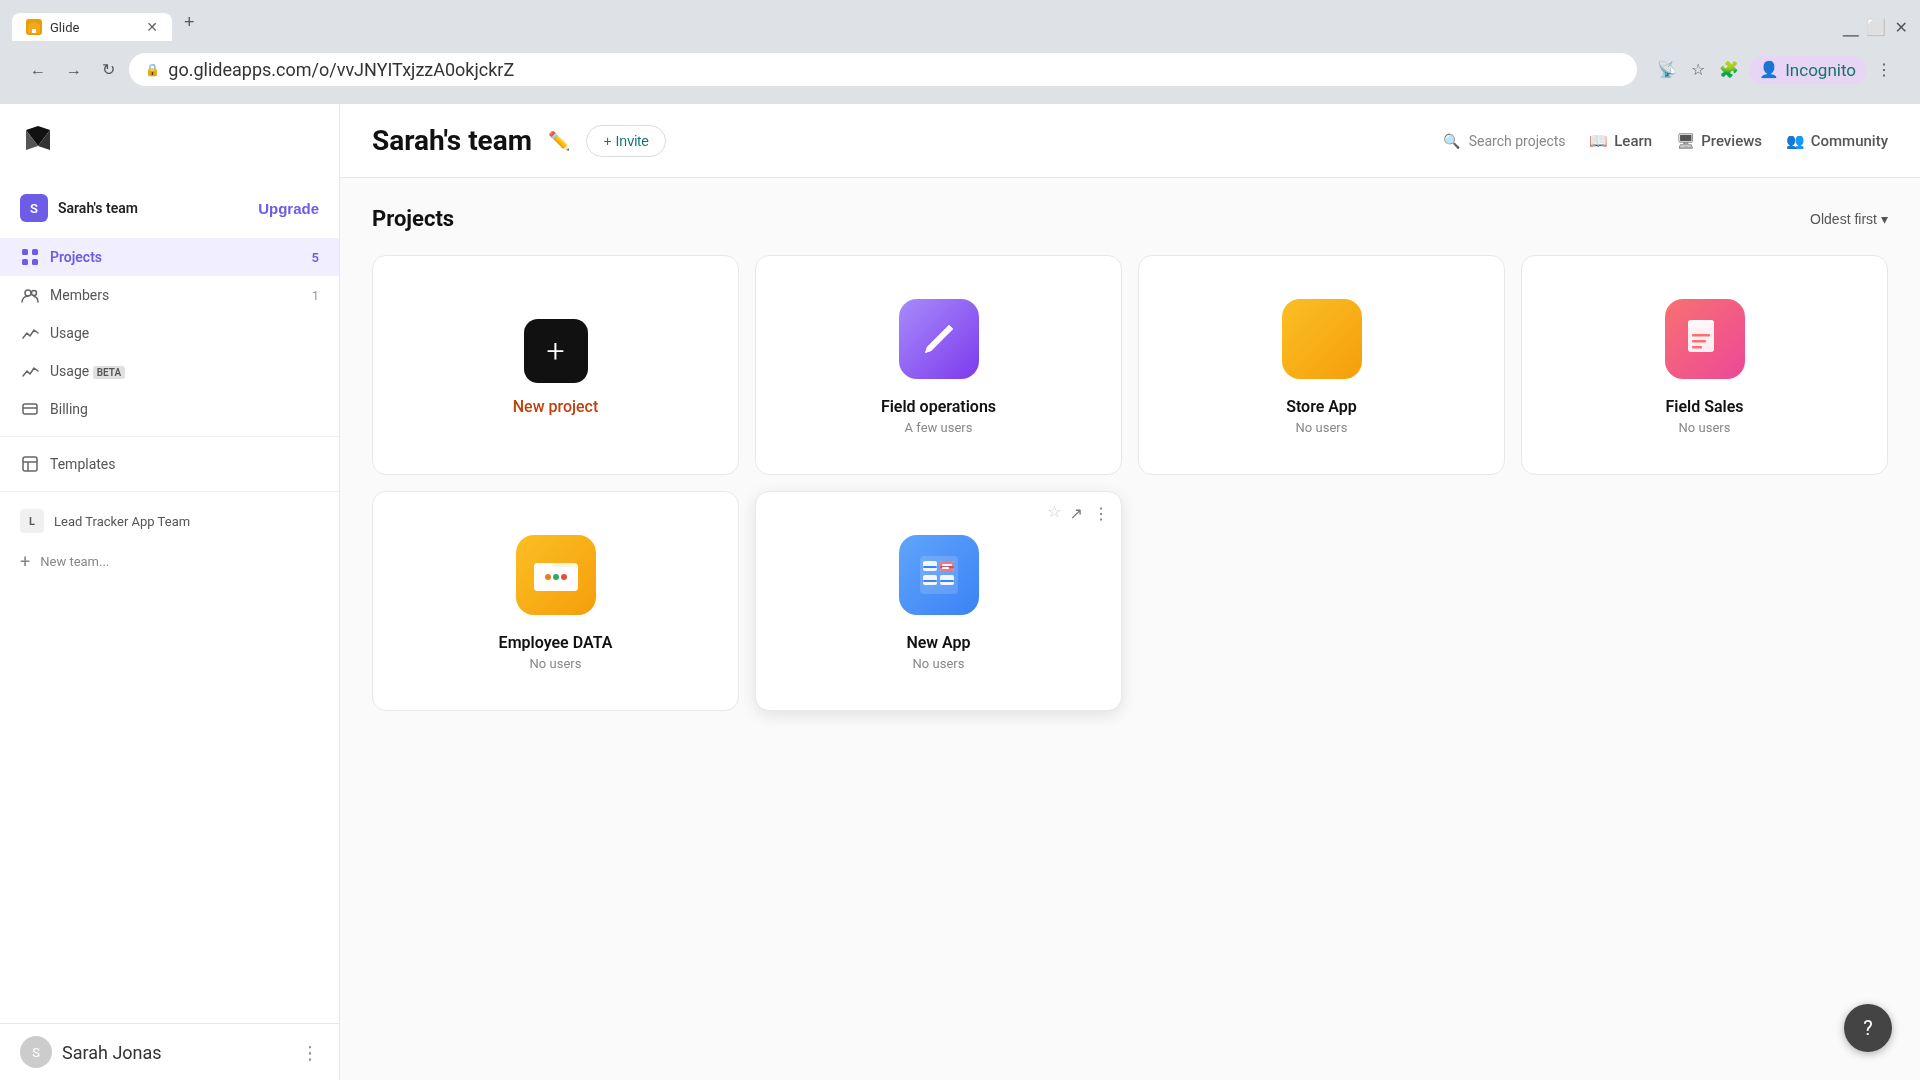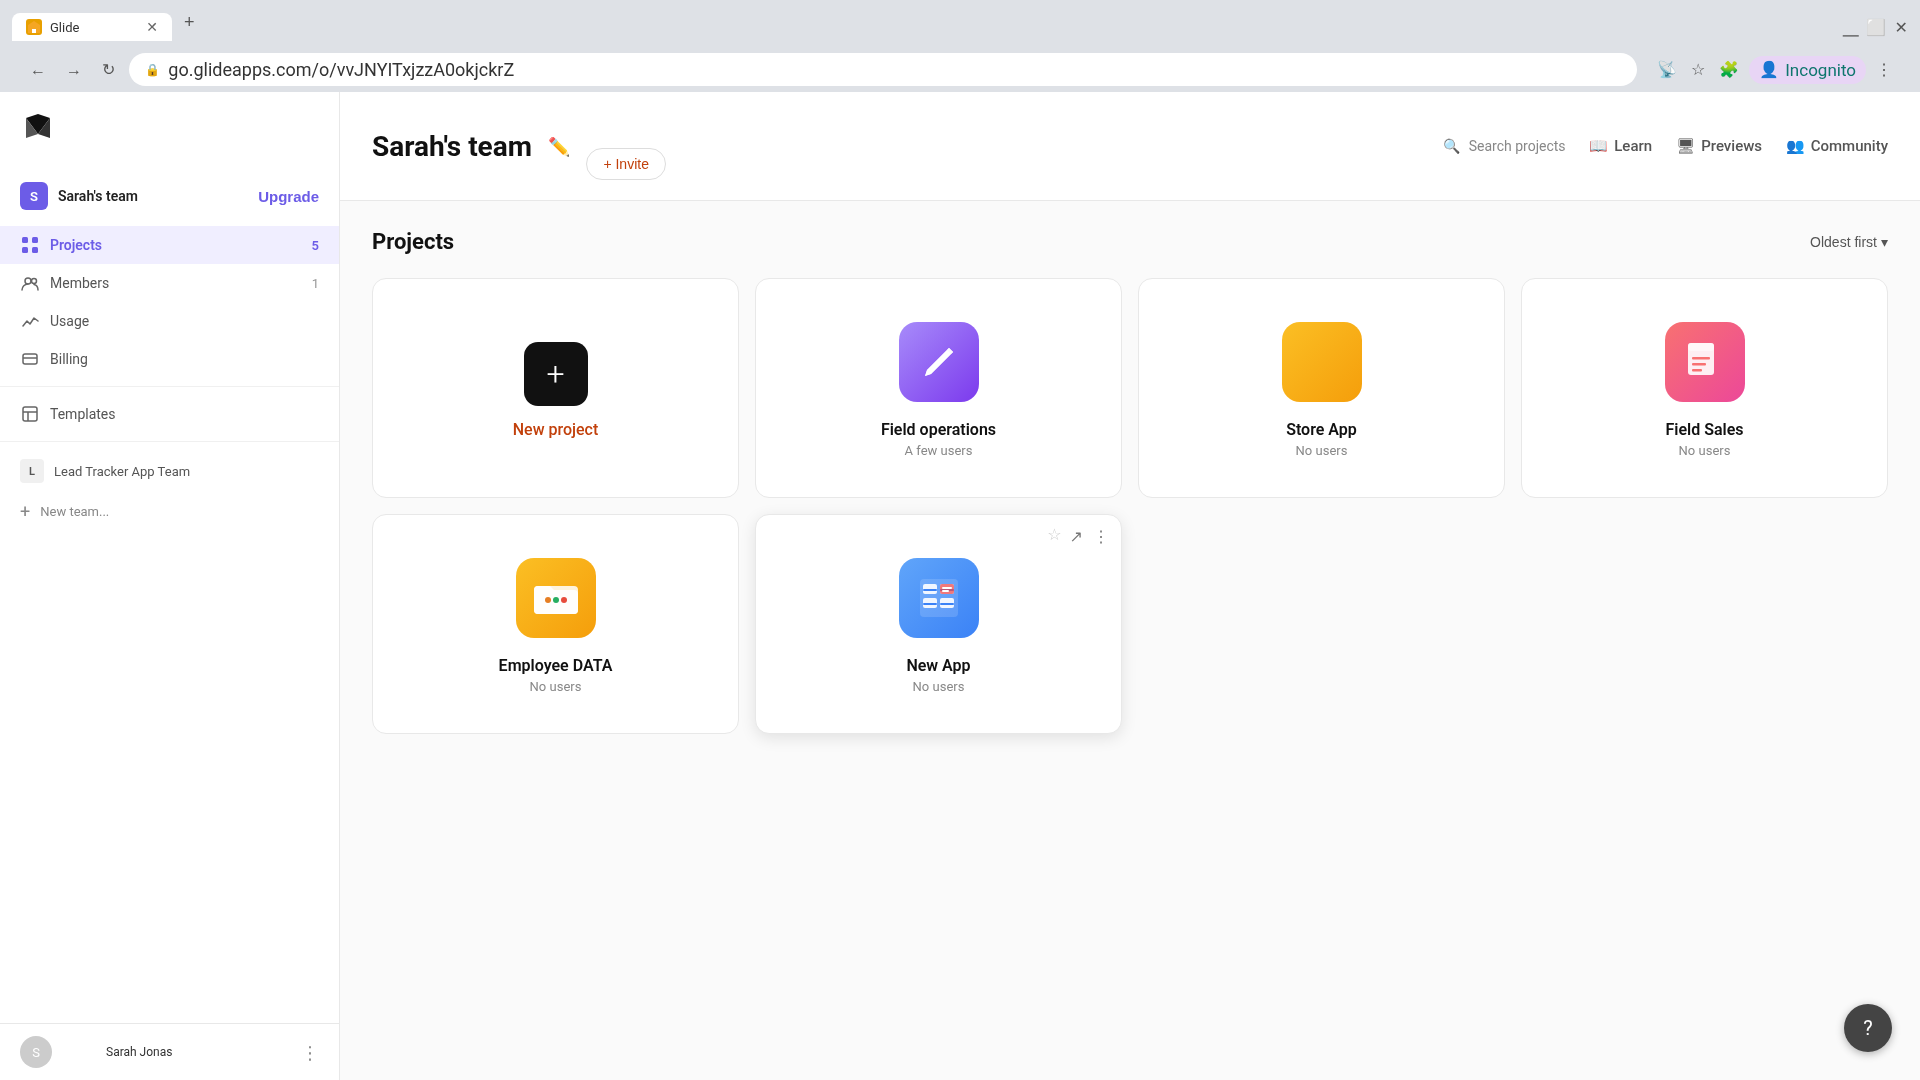--- a/index.html
+++ b/index.html
@@ -1,19 +1,19 @@
 <!DOCTYPE html>
 <html><head>
   <meta charset="utf-8">
   <style>
     * { box-sizing: border-box; margin: 0; padding: 0; }
     body { font-family: -apple-system, BlinkMacSystemFont, 'Segoe UI', Roboto, sans-serif; background: #f5f5f5; display: flex; flex-direction: column; height: 100vh; overflow: hidden; }
 
     
-    .browser-chrome { background: #dee1e6; padding: 8px 12px 0; display: flex; flex-direction: column; gap: 6px; }
+    .browser-chrome { background: #dee1e6; padding: 8px 12px 12px; display: flex; flex-direction: column; gap: 6px; }
     .browser-tab { background: #fff; border-radius: 8px 8px 0 0; padding: 6px 14px; display: flex; align-items: center; gap: 8px; font-size: 13px; color: #333; min-width: 160px; }
     .browser-tab .tab-favicon { width: 16px; height: 16px; background: #e8a000; border-radius: 3px; display: flex; align-items: center; justify-content: center; color: white; font-size: 10px; font-weight: bold; }
     .browser-tab .tab-close { margin-left: auto; color: #666; cursor: pointer; font-size: 14px; }
     .browser-tab-new { background: transparent; border: none; color: #555; font-size: 18px; padding: 4px 8px; cursor: pointer; margin-bottom: 4px; }
     .browser-tab-controls { display: flex; gap: 8px; margin-left: auto; align-items: center; margin-bottom: 4px; }
     .browser-tab-controls span { color: #555; font-size: 16px; }
 
     .browser-toolbar { background: #dee1e6; padding: 6px 12px; display: flex; align-items: center; gap: 8px; }
     .browser-nav-btn { background: none; border: none; color: #555; font-size: 16px; cursor: pointer; padding: 4px 6px; border-radius: 4px; }
     .browser-address-bar { flex: 1; background: #fff; border: none; border-radius: 20px; padding: 6px 16px; font-size: 13px; color: #333; display: flex; align-items: center; gap: 8px; }
@@ -46,29 +46,29 @@
     .sidebar-section-divider { height: 1px; background: #f0f0f0; margin: 8px 0; }
 
     .sidebar-team-item { display: flex; align-items: center; gap: 10px; padding: 9px 20px; cursor: pointer; font-size: 13px; color: #555; }
     .sidebar-team-item .team-logo { width: 24px; height: 24px; background: #f0f0f0; border-radius: 4px; display: flex; align-items: center; justify-content: center; font-size: 11px; font-weight: 600; color: #555; }
 
     .sidebar-new-team { display: flex; align-items: center; gap: 10px; padding: 9px 20px; cursor: pointer; font-size: 13px; color: #888; }
 
     .sidebar-bottom { padding: 12px 20px; border-top: 1px solid #e8e8e8; display: flex; align-items: center; justify-content: space-between; }
     .sidebar-user { display: flex; align-items: center; gap: 10px; }
     .sidebar-user-avatar { width: 32px; height: 32px; background: #ccc; border-radius: 50%; display: flex; align-items: center; justify-content: center; color: #fff; font-size: 13px; }
-    .sidebar-user-name { font-size: 12px; color: #333; margin-left: 44px; }
+    .sidebar-user-name { font-size: 18px; color: #333; }
     .sidebar-user-menu { color: #888; cursor: pointer; font-size: 18px; }
 
     
     .main { flex: 1; overflow-y: auto; background: #fafafa; }
     .main-header { background: #fff; border-bottom: 1px solid #e8e8e8; padding: 20px 32px; display: flex; align-items: center; gap: 16px; }
     .main-title { font-size: 28px; font-weight: 700; color: #111; }
     .edit-icon { color: #888; cursor: pointer; font-size: 18px; }
-    .invite-btn { background: #fff; border: 1.5px solid #ddd; border-radius: 20px; padding: 7px 16px; font-size: 14px; color: #c2410c; cursor: pointer; display: flex; align-items: center; gap: 6px; font-weight: 500; margin-top: 36px; }
+    .invite-btn { background: #fff; border: 1.5px solid #ddd; border-radius: 20px; padding: 7px 16px; font-size: 14px; color: #0f766e; cursor: pointer; display: flex; align-items: center; gap: 6px; font-weight: 500; }
 
     .header-right { margin-left: auto; display: flex; align-items: center; gap: 24px; }
     .header-search { display: flex; align-items: center; gap: 8px; color: #888; font-size: 14px; cursor: pointer; }
     .header-nav-item { display: flex; align-items: center; gap: 6px; color: #555; font-size: 15px; cursor: pointer; font-weight: 500; }
 
     
     .projects-area { padding: 28px 32px; }
     .projects-header { display: flex; align-items: center; justify-content: space-between; margin-bottom: 24px; }
     .projects-title { font-size: 22px; font-weight: 700; color: #111; }
     .sort-btn { display: flex; align-items: center; gap: 4px; font-size: 14px; color: #555; cursor: pointer; background: none; border: none; font-weight: 500; }
@@ -193,20 +193,28 @@
         <span>Members</span>
         <span class="nav-badge">1</span>
       </div>
       <div class="sidebar-nav-item">
         <div class="nav-icon">
           <svg width="18" height="18" viewBox="0 0 18 18" fill="none">
             <path d="M2 14 L6 9 L9 12 L13 6 L17 9" stroke="#666" stroke-width="1.5" stroke-linecap="round" stroke-linejoin="round" fill="none"></path>
           </svg>
         </div>
         <span>Usage</span>
+      </div>
+      <div class="sidebar-nav-item">
+        <div class="nav-icon">
+          <svg width="18" height="18" viewBox="0 0 18 18" fill="none">
+            <path d="M2 14 L6 9 L9 12 L13 6 L17 9" stroke="#666" stroke-width="1.5" stroke-linecap="round" stroke-linejoin="round" fill="none"></path>
+          </svg>
+        </div>
+        <span>Usage <span style="font-size:10px;background:#e0e0e0;border-radius:3px;padding:1px 4px;font-weight:600;color:#555;text-transform:uppercase;">BETA</span></span>
       </div>
       <div class="sidebar-nav-item">
         <div class="nav-icon">
           <svg width="18" height="18" viewBox="0 0 18 18" fill="none">
             <rect x="2" y="4" width="14" height="10" rx="2" stroke="#666" stroke-width="1.5"></rect>
             <path d="M2 8h14" stroke="#666" stroke-width="1.5"></path>
           </svg>
         </div>
         <span>Billing</span>
       </div>

